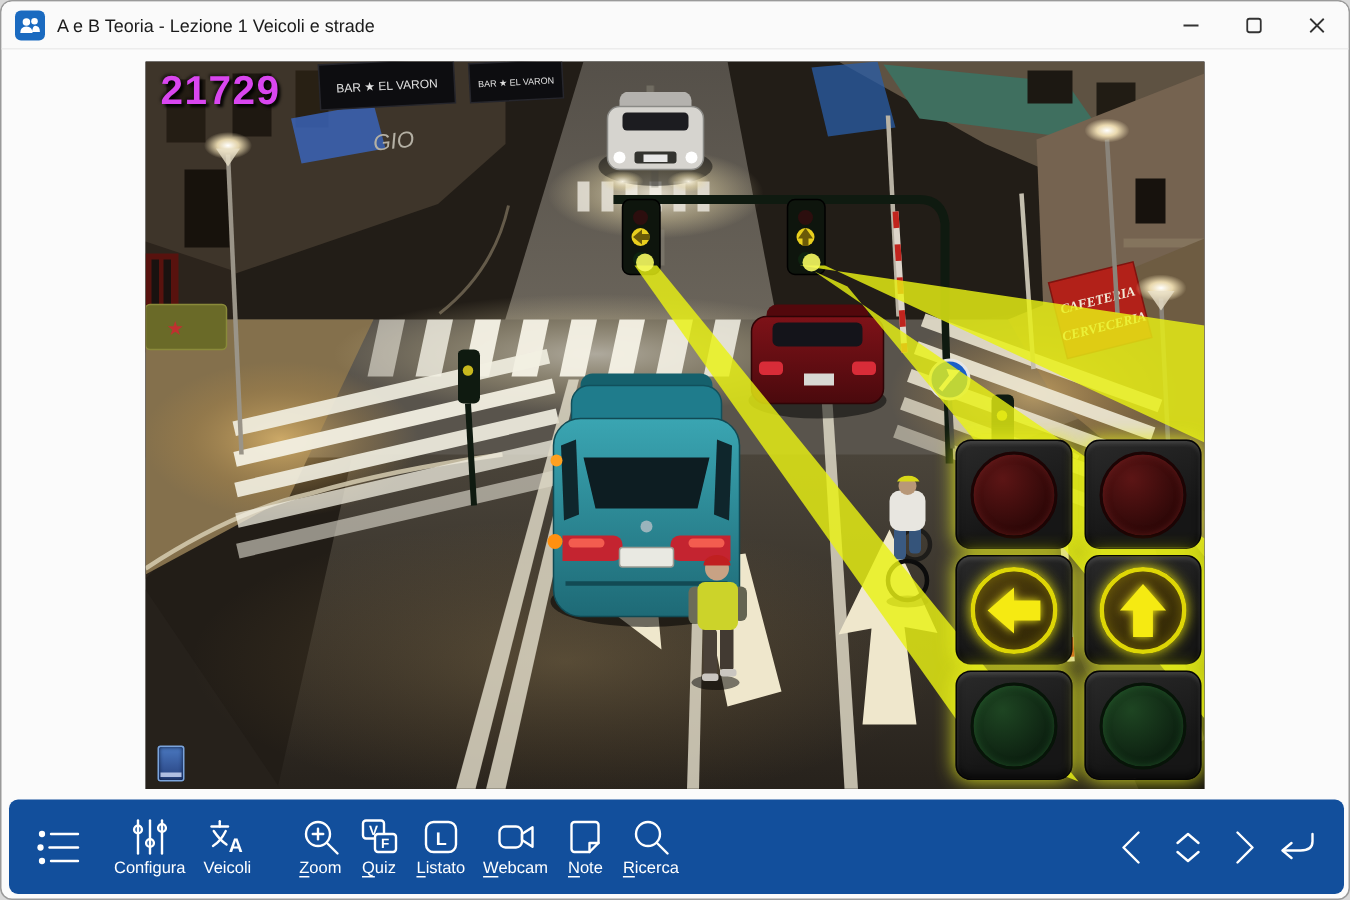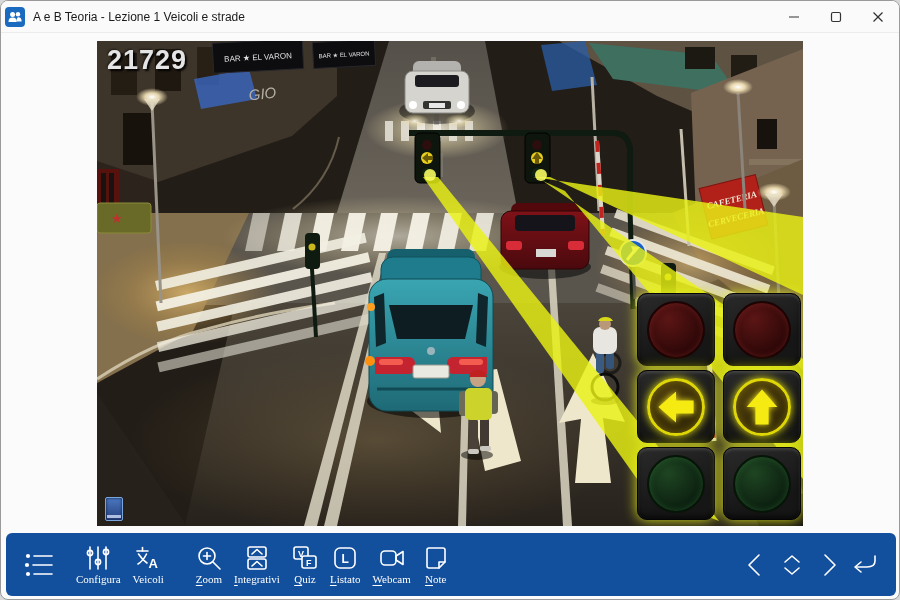--- a/index.html
+++ b/index.html
@@ -5,36 +5,36 @@
   * { margin:0; padding:0; box-sizing:border-box; }
   html,body { width:900px; height:600px; font-family:"Liberation Sans", sans-serif; background:#d8d8d8; }
   .window {
     position:relative; width:900px; height:600px; background:#fbfbfb;
     border:1px solid #9a9a9a; border-radius:8px; overflow:hidden;
   }
   
   .titlebar {
     position:absolute; left:0; top:0; width:100%; height:32px;
     background:#fafafa; border-bottom:1px solid #ececec;
-    display:flex; align-items:center; padding-left:4px;
+    display:flex; align-items:center; padding-left:9px;
   }
   .app-icon { width:20px; height:20px; border-radius:4px; background:#1a6ac0; margin-right:8px; flex:0 0 auto;
     display:flex; align-items:center; justify-content:center; }
   .title-text { font-size:12px; color:#1b1b1b; }
   .win-controls { position:absolute; right:0; top:0; height:32px; display:flex; }
   .win-btn { width:42px; height:32px; display:flex; align-items:center; justify-content:center; background:transparent; border:none; cursor:pointer; }
   .win-btn svg { stroke:#333; stroke-width:1.2; fill:none; }
   
   .scene {
     position:absolute; left:96px; top:40px; width:706px; height:485px;
     background:#1b1712; overflow:hidden;
   }
   .scene svg.layer { position:absolute; left:0; top:0; }
   .lesson-number {
-    position:absolute; left:10px; top:4px; font-size:27px; font-weight:bold; color:#e5e5e5;
+    position:absolute; left:10px; top:4px; font-size:27px; font-weight:bold; color:#d946ef;
     letter-spacing:1px; text-shadow:2px 2px 2px rgba(0,0,0,.9), -1px -1px 2px rgba(0,0,0,.5);
     z-index:30;
   }
   .sida-mark {
     position:absolute; left:8px; top:456px; width:18px; height:24px; z-index:30;
     background:linear-gradient(#4a78c0,#27417e);
     border:1px solid #7aa4dc; border-radius:2px;
     box-shadow:inset 0 0 3px #0a1a3a;
   }
   .sida-mark:after { content:""; position:absolute; left:1px; right:1px; bottom:2px; height:3px; background:rgba(220,230,255,.75); }
@@ -58,21 +58,21 @@
   .lamp.yellow svg { filter:drop-shadow(0 0 3px #f2ea16); }
   
   .toolbar {
     position:absolute; left:5px; top:532px; width:890px; height:63px;
     background:#124f9c; border-radius:6px;
     display:flex; align-items:center; padding:0 8px 0 10px; color:#fff;
   }
   .tb-menu { width:46px; height:46px; display:flex; align-items:center; justify-content:center; margin-right:8px; cursor:pointer; }
   .tb-item { display:flex; flex-direction:column; align-items:center; gap:2px; padding:4px 6px 3px; cursor:pointer; }
   .tb-item svg { flex:0 0 auto; }
-  .tb-label { font-size:11px; color:#fff; white-space:nowrap; line-height:12px;font-family:Liberation Serif, serif; }
+  .tb-label { font-size:11px; color:#fff; white-space:nowrap; line-height:12px; }
   .tb-label u { text-underline-offset:2px; }
   .tb-spacer { width:20px; }
   .tb-flex { flex:1; }
   .tb-nav { width:36px; height:44px; display:flex; align-items:center; justify-content:center; cursor:pointer; }
   .ticon { stroke:#fff; stroke-width:1.6; fill:none; stroke-linecap:round; stroke-linejoin:round; }
 </style>
 </head>
 <body>
 
 <div class="window">
@@ -485,29 +485,20 @@
       <svg class="ticon" width="26" height="26" viewBox="0 0 26 26">
         <circle cx="11" cy="11" r="8"></circle>
           <line x1="17" y1="17" x2="24" y2="24"></line>
         <line x1="11" y1="7.5" x2="11" y2="14.5"></line>
           <line x1="7.5" y1="11" x2="14.5" y2="11"></line>
       </svg>
       <span class="tb-label"><u>Z</u>oom</span>
     </div>
 
 
-    <div class="tb-item">
-      <svg class="ticon" width="26" height="26" viewBox="0 0 26 26">
-        <rect x="4" y="2" width="18" height="10" rx="2"></rect>
-          <polyline points="8,9 13,4.5 18,9"></polyline>
-        <rect x="4" y="14" width="18" height="10" rx="2"></rect>
-          <polyline points="8,21 13,16.5 18,21"></polyline>
-      </svg>
-      <span class="tb-label"><u>I</u>ntegrativi</span>
-    </div>
 
     <div class="tb-item">
       <svg class="ticon" width="26" height="26" viewBox="0 0 26 26">
         <rect x="2" y="2" width="14" height="12" rx="2"></rect>
         <text x="6" y="11.5" font-size="9" font-weight="bold" fill="#fff" stroke="none" font-family="Liberation Sans, sans-serif">V</text>
         <rect x="10" y="11" width="14" height="12" rx="2" fill="#124f9c"></rect>
         <text x="14" y="20.5" font-size="9" font-weight="bold" fill="#fff" stroke="none" font-family="Liberation Sans, sans-serif">F</text>
       </svg>
       <span class="tb-label"><u>Q</u>uiz</span>
     </div>
@@ -529,20 +520,27 @@
     </div>
 
     <div class="tb-item">
       <svg class="ticon" width="26" height="26" viewBox="0 0 26 26">
         <path d="M4,5 a2,2 0 0 1 2,-2 h14 a2,2 0 0 1 2,2 v12 l-6,6 h-10 a2,2 0 0 1 -2,-2 z"></path>
         <path d="M22,17 h-6 v6"></path>
       </svg>
       <span class="tb-label"><u>N</u>ote</span>
     </div>
 
+    <div class="tb-item">
+      <svg class="ticon" width="26" height="26" viewBox="0 0 26 26">
+        <circle cx="11" cy="11" r="8"></circle>
+          <line x1="17" y1="17" x2="24" y2="24"></line>
+      </svg>
+      <span class="tb-label"><u>R</u>icerca</span>
+    </div>
 
 
     <div class="tb-flex"></div>
 
     <div class="tb-nav">
       <svg class="ticon" width="26" height="26" viewBox="0 0 26 26" stroke-width="2">
         <polyline points="16,3 6,13 16,23"></polyline>
       </svg>
     </div>
     <div class="tb-nav">

